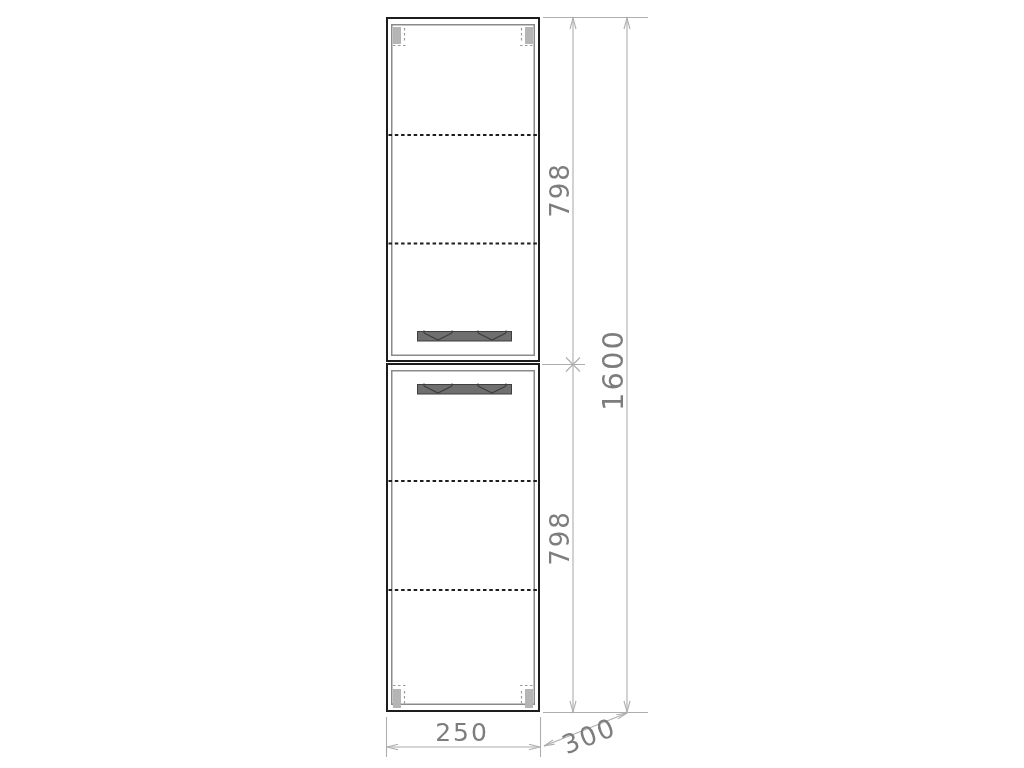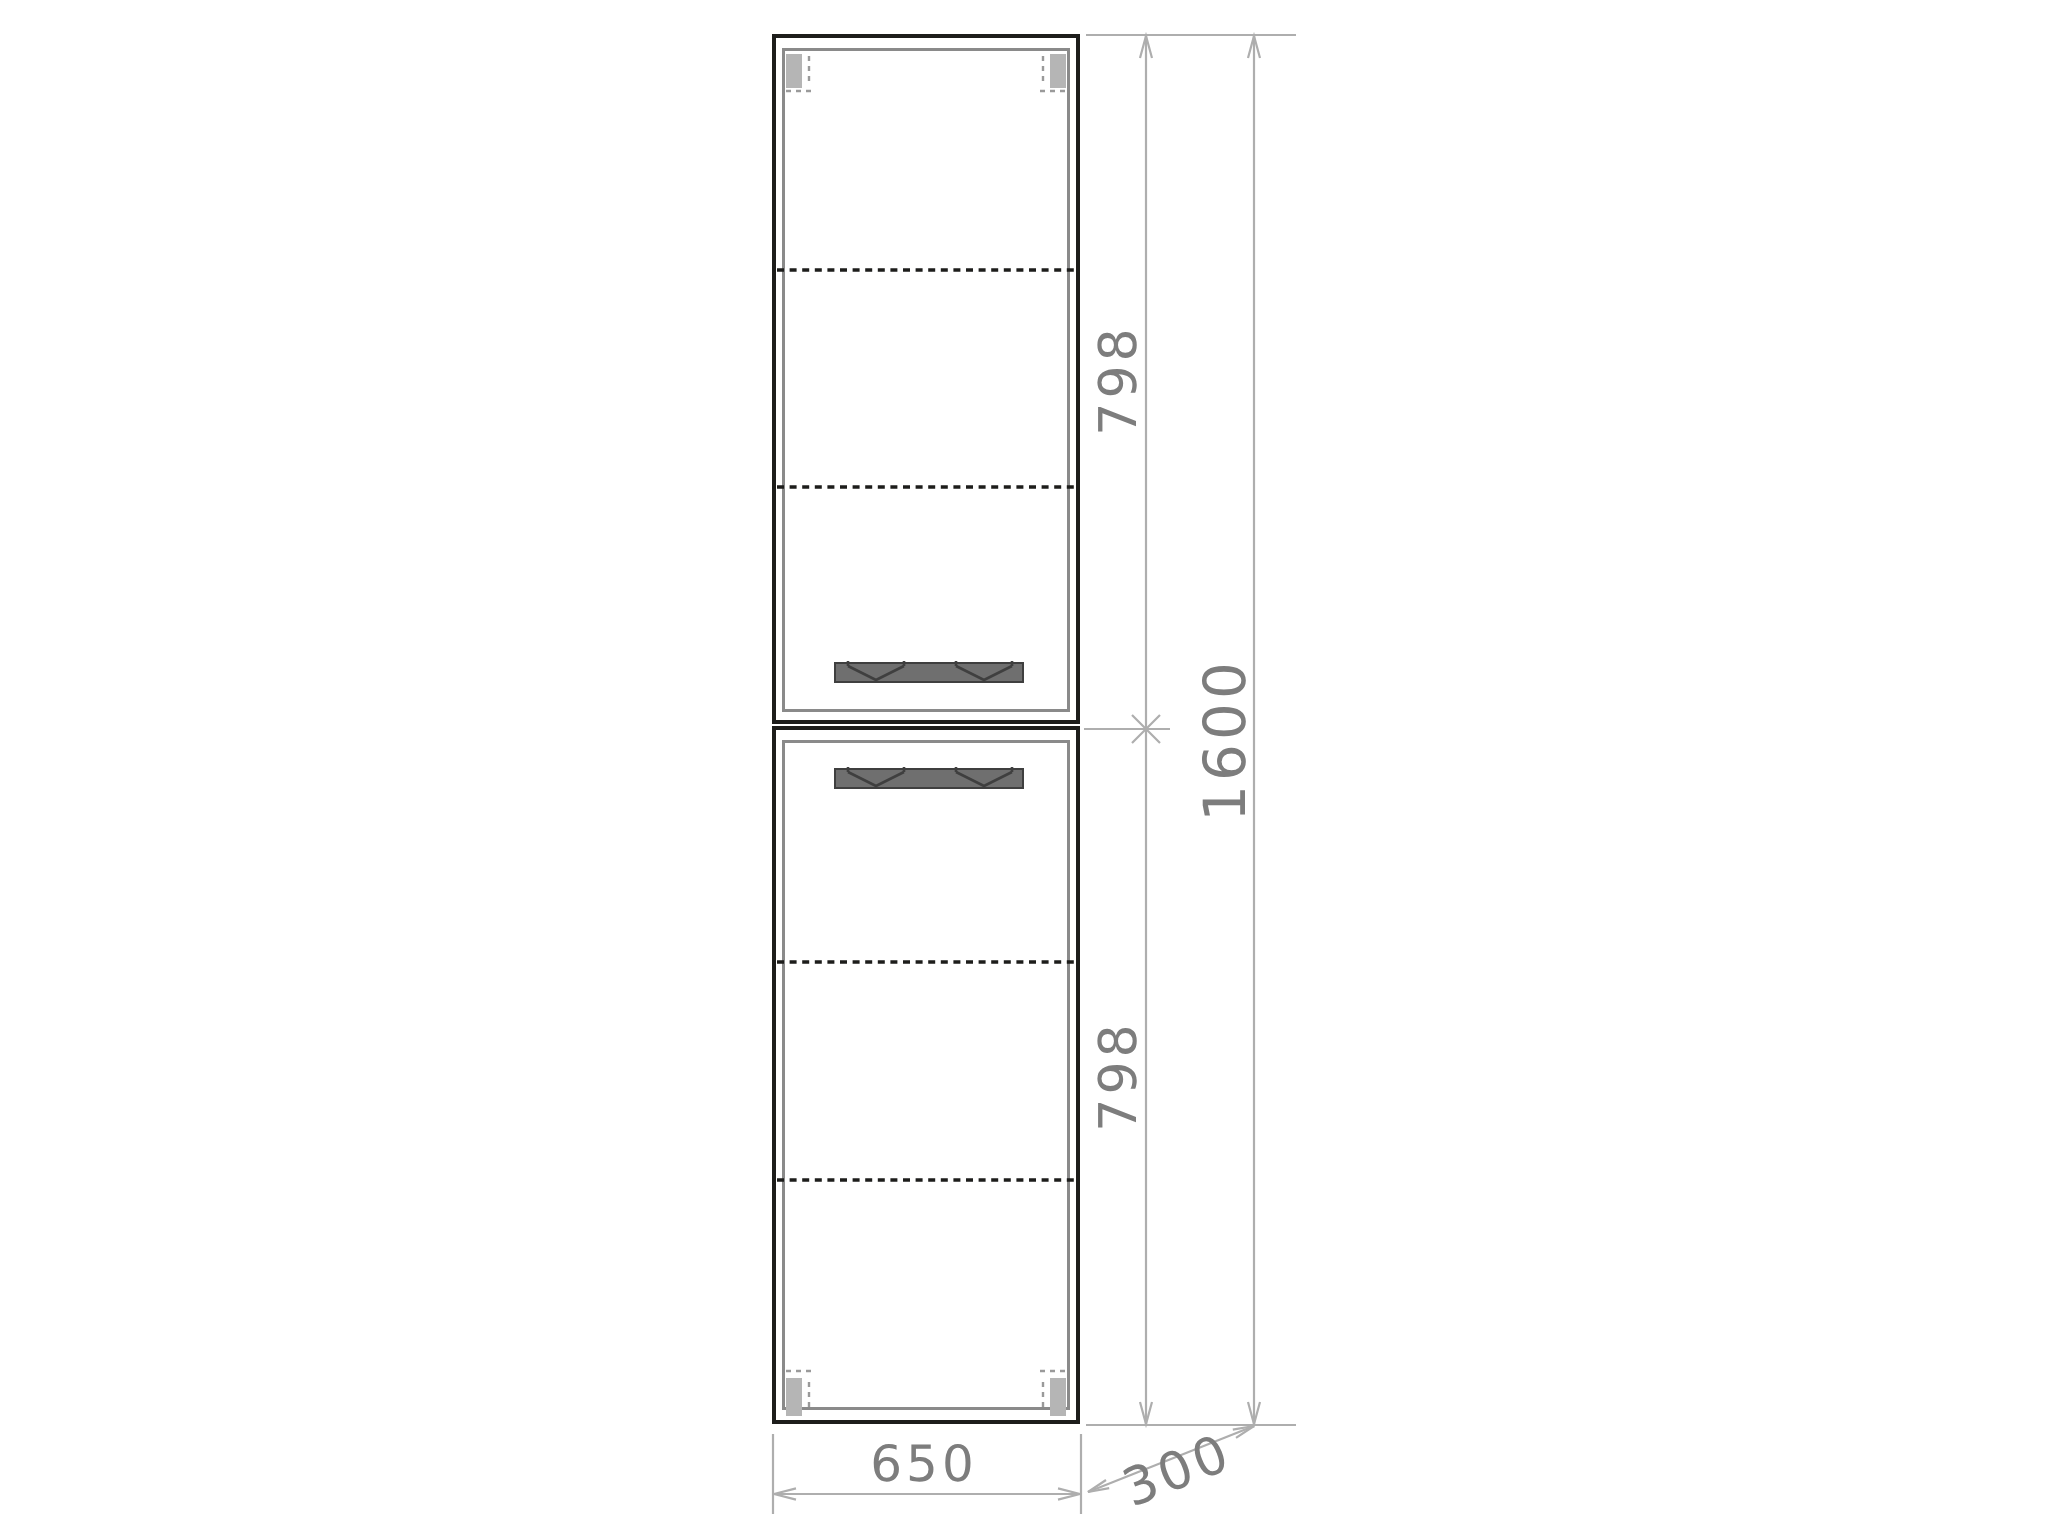--- a/index.html
+++ b/index.html
@@ -116,16 +116,16 @@
       <path class="dim" d="M618 718.9 L627 713 L616.4 714.8"></path>
     </g>
   </svg>
 
   <div class="dim-label rot" style="left:560px;top:190px;">798</div>
 
   <div class="dim-label rot" style="left:560px;top:538px;">798</div>
 
   <div class="dim-label rot big" style="left:613px;top:370px;">1600</div>
 
-  <div class="dim-label" style="left:462px;top:732px;">650</div>
+  <div class="dim-label" style="left:462px;top:732px;">250</div>
 
   <div class="dim-label diag" style="left:589px;top:736px;">300</div>
 </div>
 
 </body></html>

